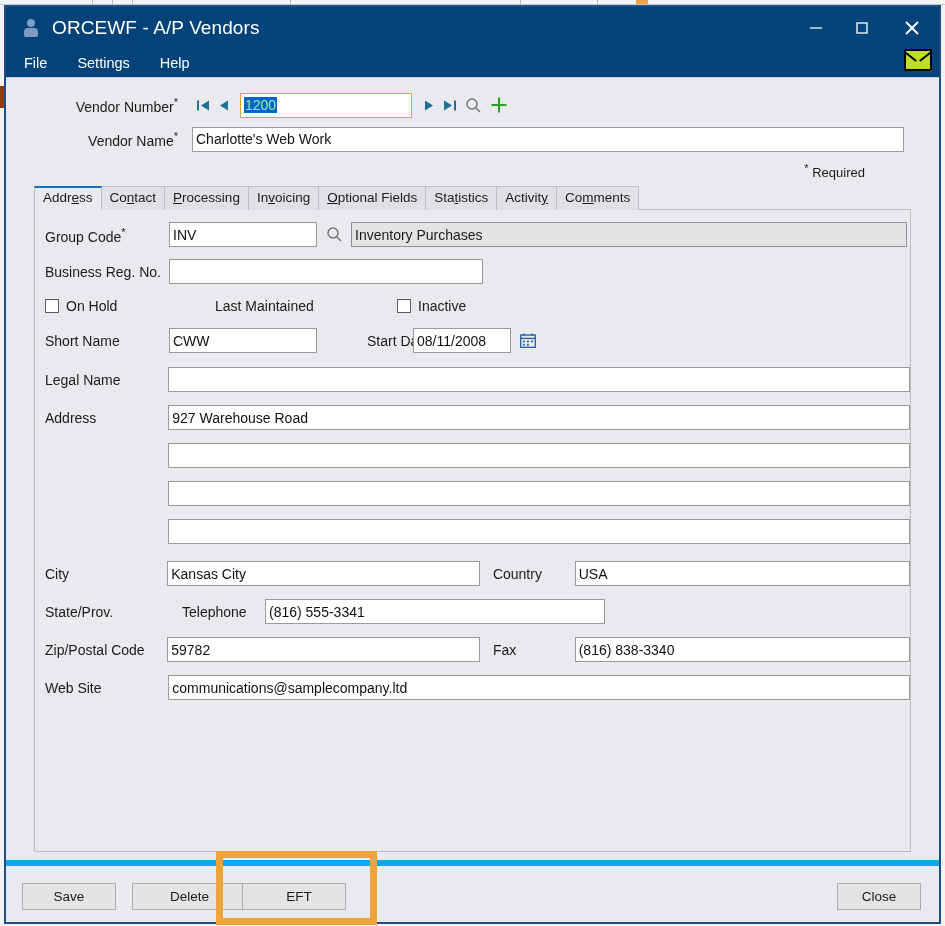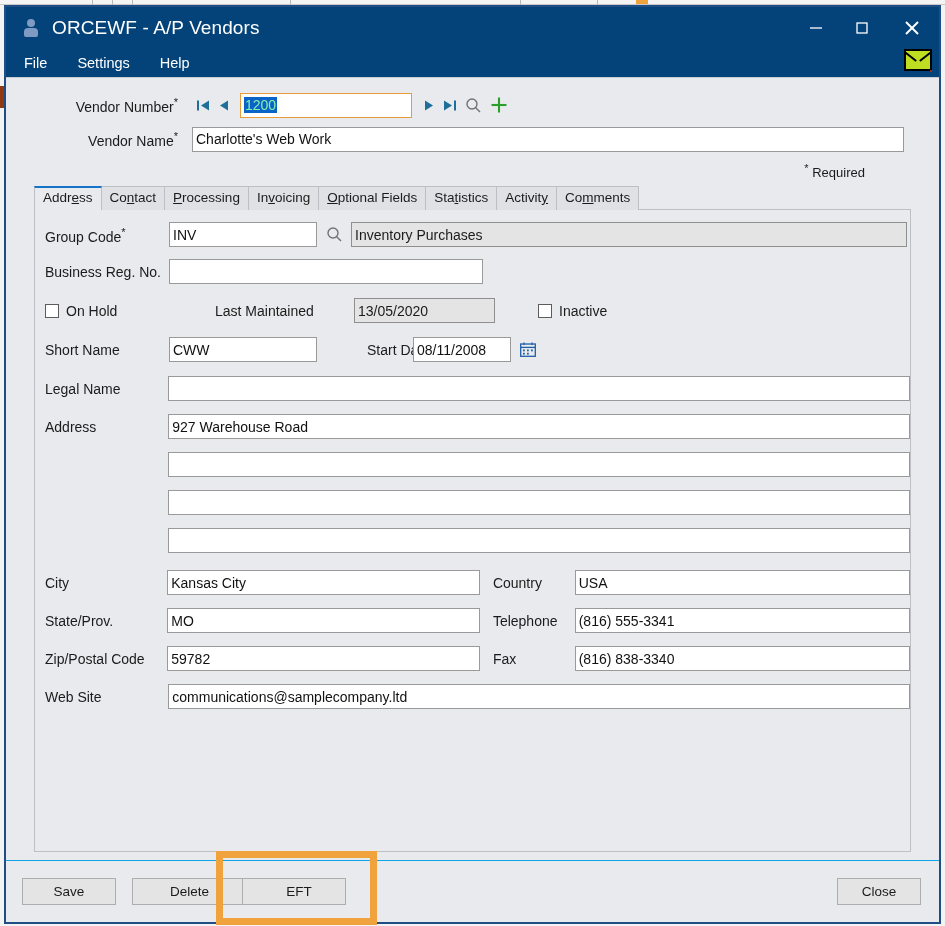--- a/index.html
+++ b/index.html
@@ -228,21 +228,21 @@
   }
 
   .calicon { width: 16px; height: 15px; margin-left: 9px; color: #1f5fa8; }
   .calicon svg { display: block; }
 
   
   .btnbar {
     flex: 0 0 auto;
     height: 62px;
     position: relative;
-    border-top: 1px solid #0ea5e9;
+    border-top: 6px solid #0ea5e9;
     background: #e8eaed;
     margin-top: 8px;
   }
   .btn {
     position: absolute;
     height: 27px;
     background: #e4e4e4;
     border: 1px solid #adadad;
     font-size: 13.5px;
     color: #1b1b1b;
@@ -414,21 +414,20 @@
           <div class="flabel w-label">Business Reg. No.</div>
           <div class="fld" style="width:314px;"></div>
         </div>
 
         <div class="frow" style="margin-bottom:14px;">
           <div style="display:flex;align-items:center;width:170px;">
             <span class="chk"></span>
             <span class="flabel">On Hold</span>
           </div>
           <div class="flabel" style="width:139px;">Last Maintained</div>
-          <div class="fld ro" style="width:141px;">13/05/2020</div>
           <div style="display:flex;align-items:center;margin-left:43px;">
             <span class="chk"></span>
             <span class="flabel">Inactive</span>
           </div>
         </div>
 
         <div class="frow" style="margin-bottom:14px;">
           <div class="flabel w-label">Short Name</div>
           <div class="fld" style="width:148px;">CWW</div>
           <div class="flabel" style="width:96px;text-align:left;padding-left:50px;">Start Date</div>
@@ -472,21 +471,20 @@
 
         <div class="frow" style="margin-bottom:13px;">
           <div class="flabel w-label">City</div>
           <div class="fld" style="width:317px;">Kansas City</div>
           <div class="flabel" style="width:96px;padding-left:13px;">Country</div>
           <div class="fld" style="width:340px;">USA</div>
         </div>
 
         <div class="frow" style="margin-bottom:13px;">
           <div class="flabel w-label">State/Prov.</div>
-          <div class="fld" style="width:317px;">MO</div>
           <div class="flabel" style="width:96px;padding-left:13px;">Telephone</div>
           <div class="fld" style="width:340px;">(816) 555-3341</div>
         </div>
 
         <div class="frow" style="margin-bottom:13px;">
           <div class="flabel w-label">Zip/Postal Code</div>
           <div class="fld" style="width:317px;">59782</div>
           <div class="flabel" style="width:96px;padding-left:13px;">Fax</div>
           <div class="fld" style="width:340px;">(816) 838-3340</div>
         </div>

